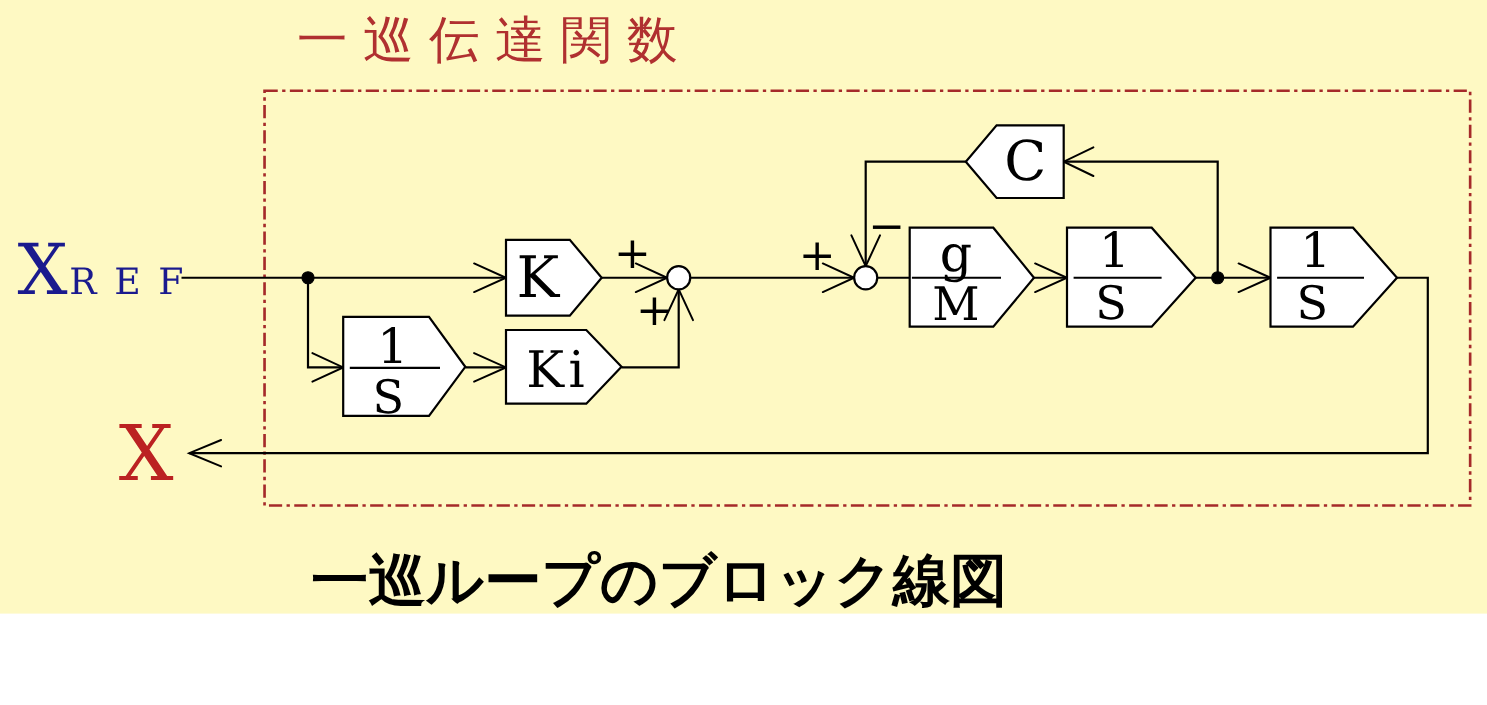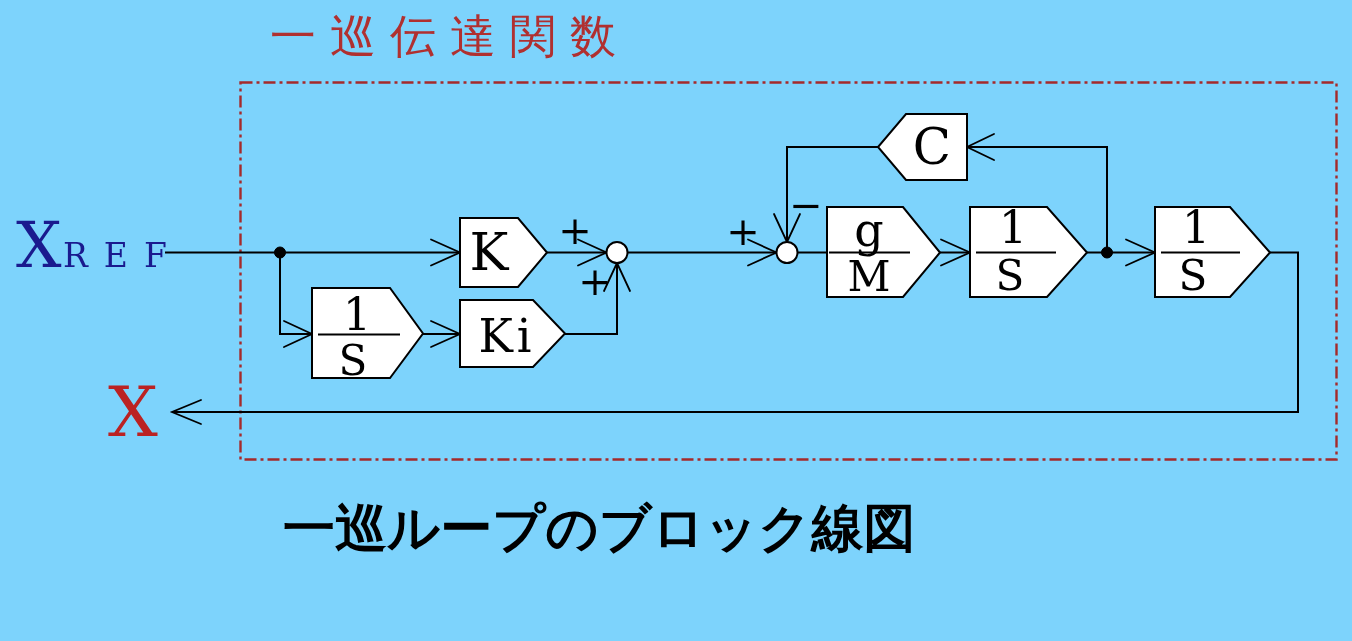--- a/index.html
+++ b/index.html
@@ -1,16 +1,16 @@
 <!DOCTYPE html>
 <html><head>
 <meta charset="utf-8">
 <style>
   html,body{margin:0;padding:0;background:#fff;}
-  #stage{position:relative;width:1352px;height:641px;background:#7dd3fc;overflow:hidden;
+  #stage{position:relative;width:1352px;height:558px;background:#fef9c3;overflow:hidden;
          font-family:"Liberation Sans",sans-serif;}
   #stage svg{position:absolute;left:0;top:0;}
   .loop-title{
     position:absolute;left:270px;top:6px;
     font-family:"Liberation Serif","DejaVu Serif",serif;
     font-size:46px;font-weight:400;color:#b03030;letter-spacing:14px;white-space:nowrap;
   }
   .caption{
     position:absolute;left:150px;top:493px;
     font-family:"Liberation Sans","DejaVu Sans",sans-serif;

